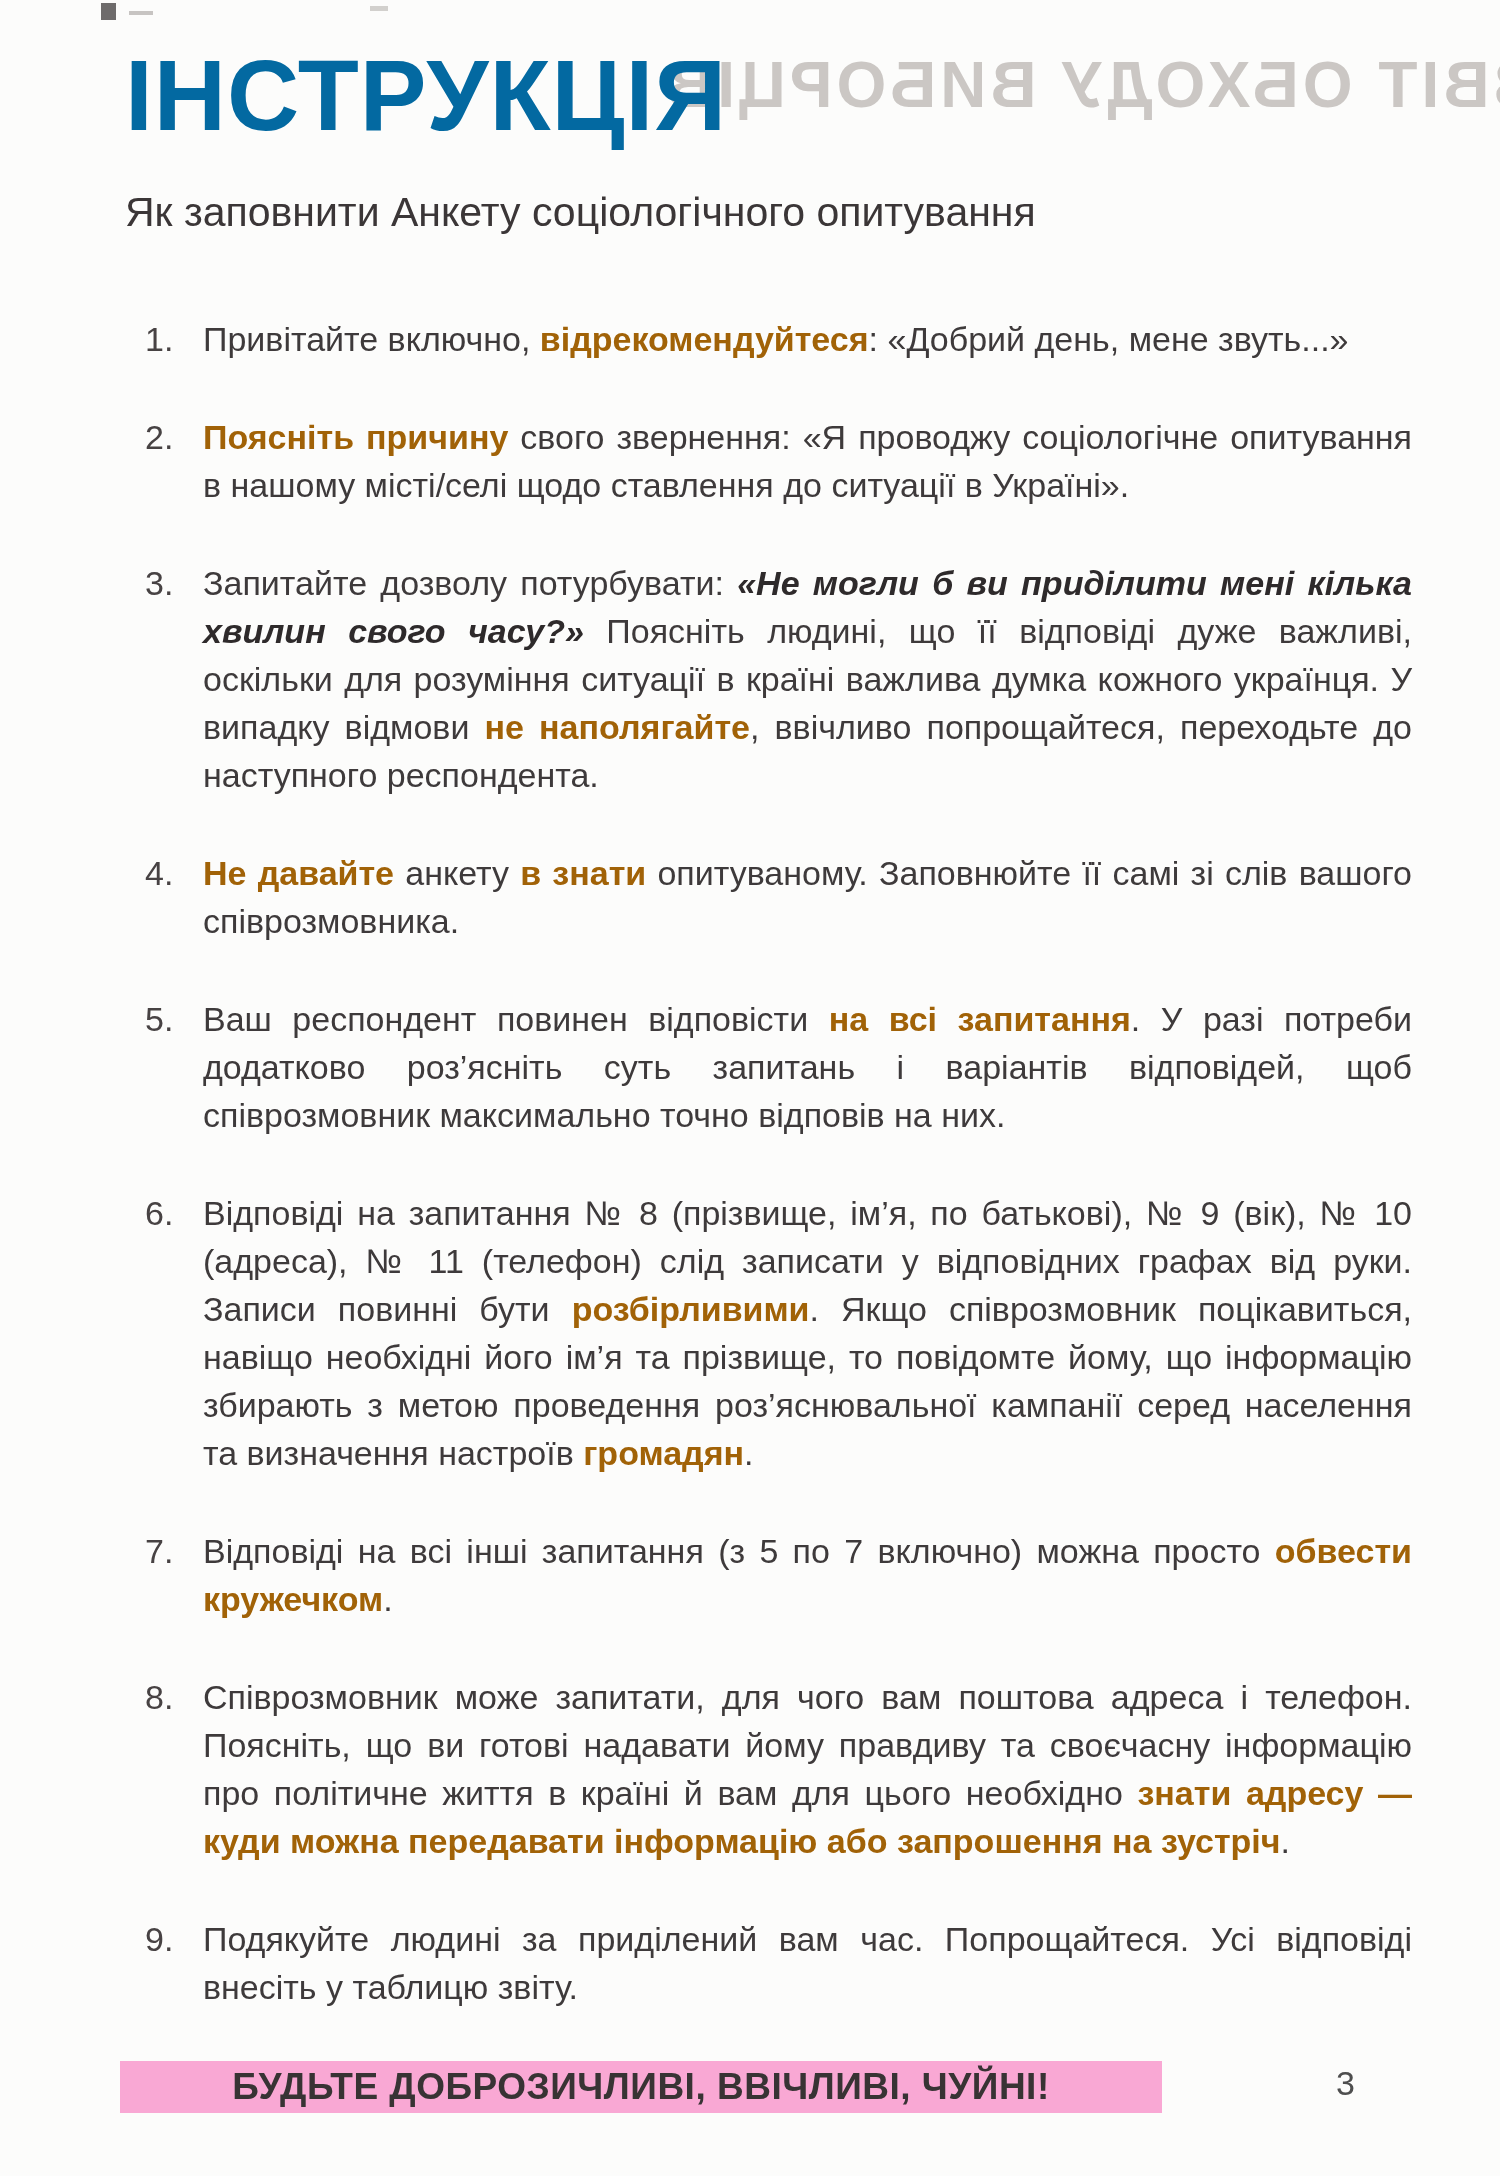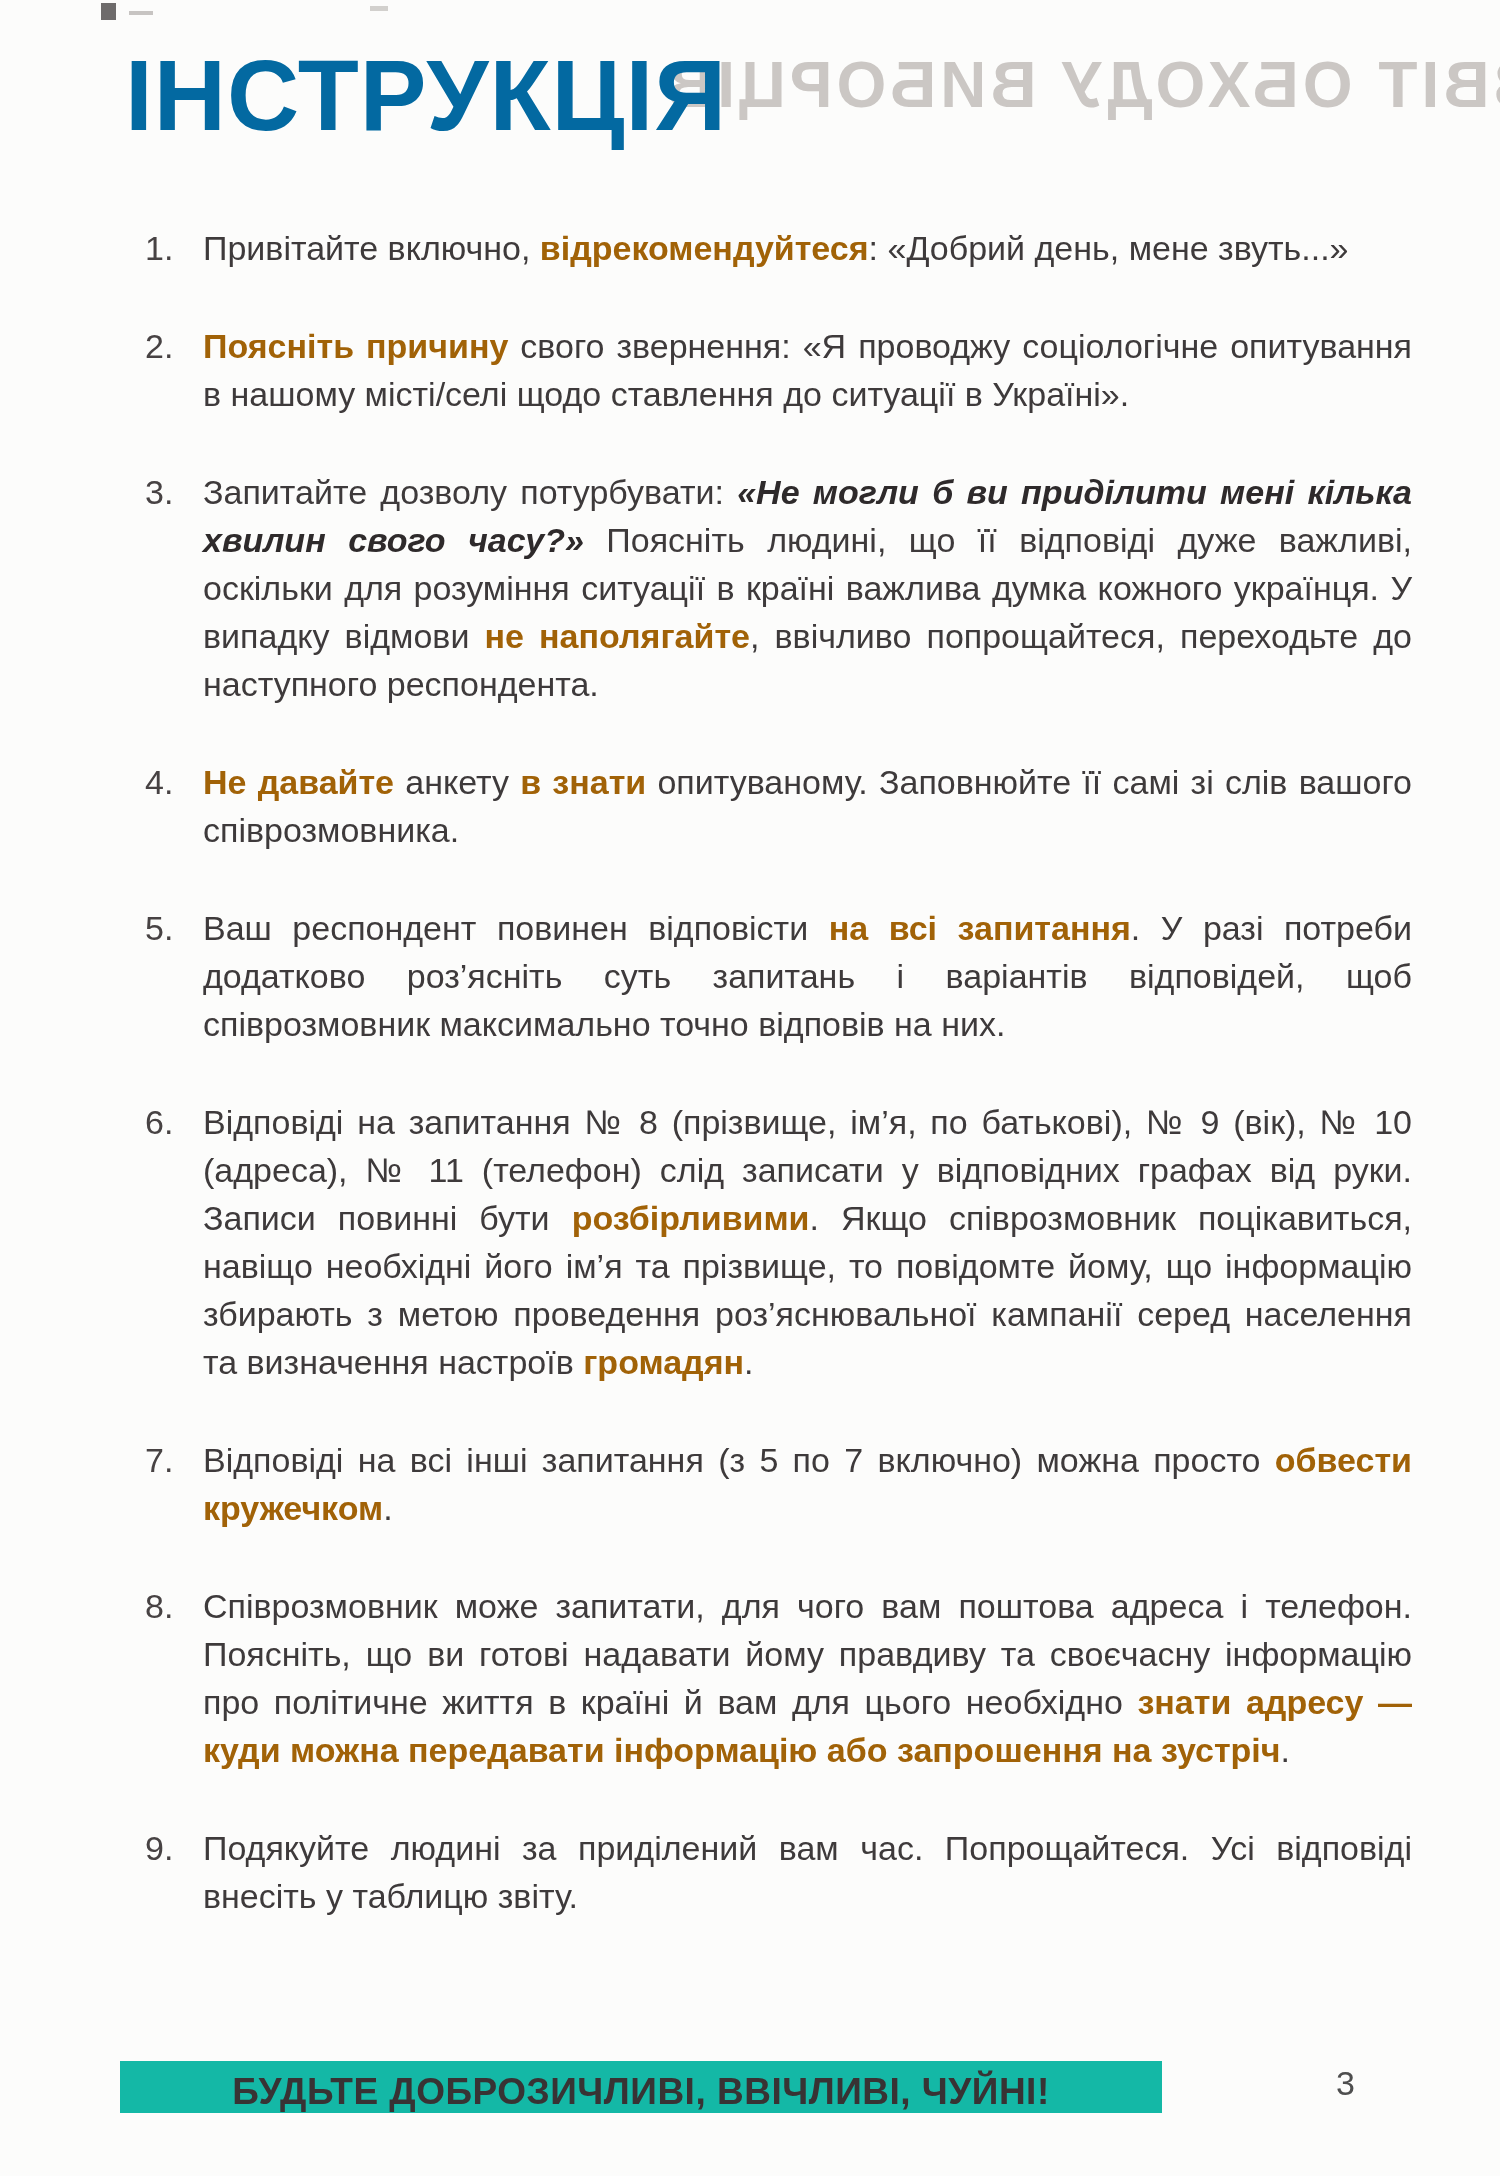--- a/index.html
+++ b/index.html
@@ -87,23 +87,23 @@
   .seg-bold { font-weight: bold; color: #a16207; }
   .seg-italic { }
   .seg-bold-italic { font-weight: bold; font-style: italic; color: #2e2a2b; }
 
   .footer-band {
     position: absolute;
     left: 120px;
     top: 2061px;
     width: 1042px;
     height: 52px;
-    background: #14b8a6;
+    background: #f9a8d4;
     display: flex;
-    align-items: flex-end;
+    align-items: center;
     justify-content: center;
   }
 
   .footer-band .banner-text {
     font-size: 37px;
     font-weight: bold;
     letter-spacing: 0.5px;
     color: #383334;
   }
 
@@ -123,20 +123,21 @@
   <div class="bleed">ЗВІТ ОБХОДУ ВИБОРЦІВ</div>
 
   <div class="speck-a"></div>
   <div class="speck-b"></div>
   <div class="speck-c"></div>
 
   <div class="content">
 
     <h1 class="title">ІНСТРУКЦІЯ</h1>
 
+    <h2 class="subtitle">Як заповнити Анкету соціологічного опитування</h2>
 
     <ol class="list" id="instruction-list">
         <li class="item">
           <span class="num">1.</span>
           <div class="text"><span class="seg-normal">Привітайте включно, </span><span class="seg-bold">відрекомендуйтеся</span><span class="seg-normal">: </span><span class="seg-italic">«Добрий день, мене звуть...»</span></div>
         </li>
         <li class="item">
           <span class="num">2.</span>
           <div class="text"><span class="seg-bold">Поясніть причину</span><span class="seg-normal"> свого звернення: </span><span class="seg-italic">«Я проводжу соціологічне опитування в нашому місті/селі щодо ставлення до ситуації в Україні»</span><span class="seg-normal">.</span></div>
         </li>

